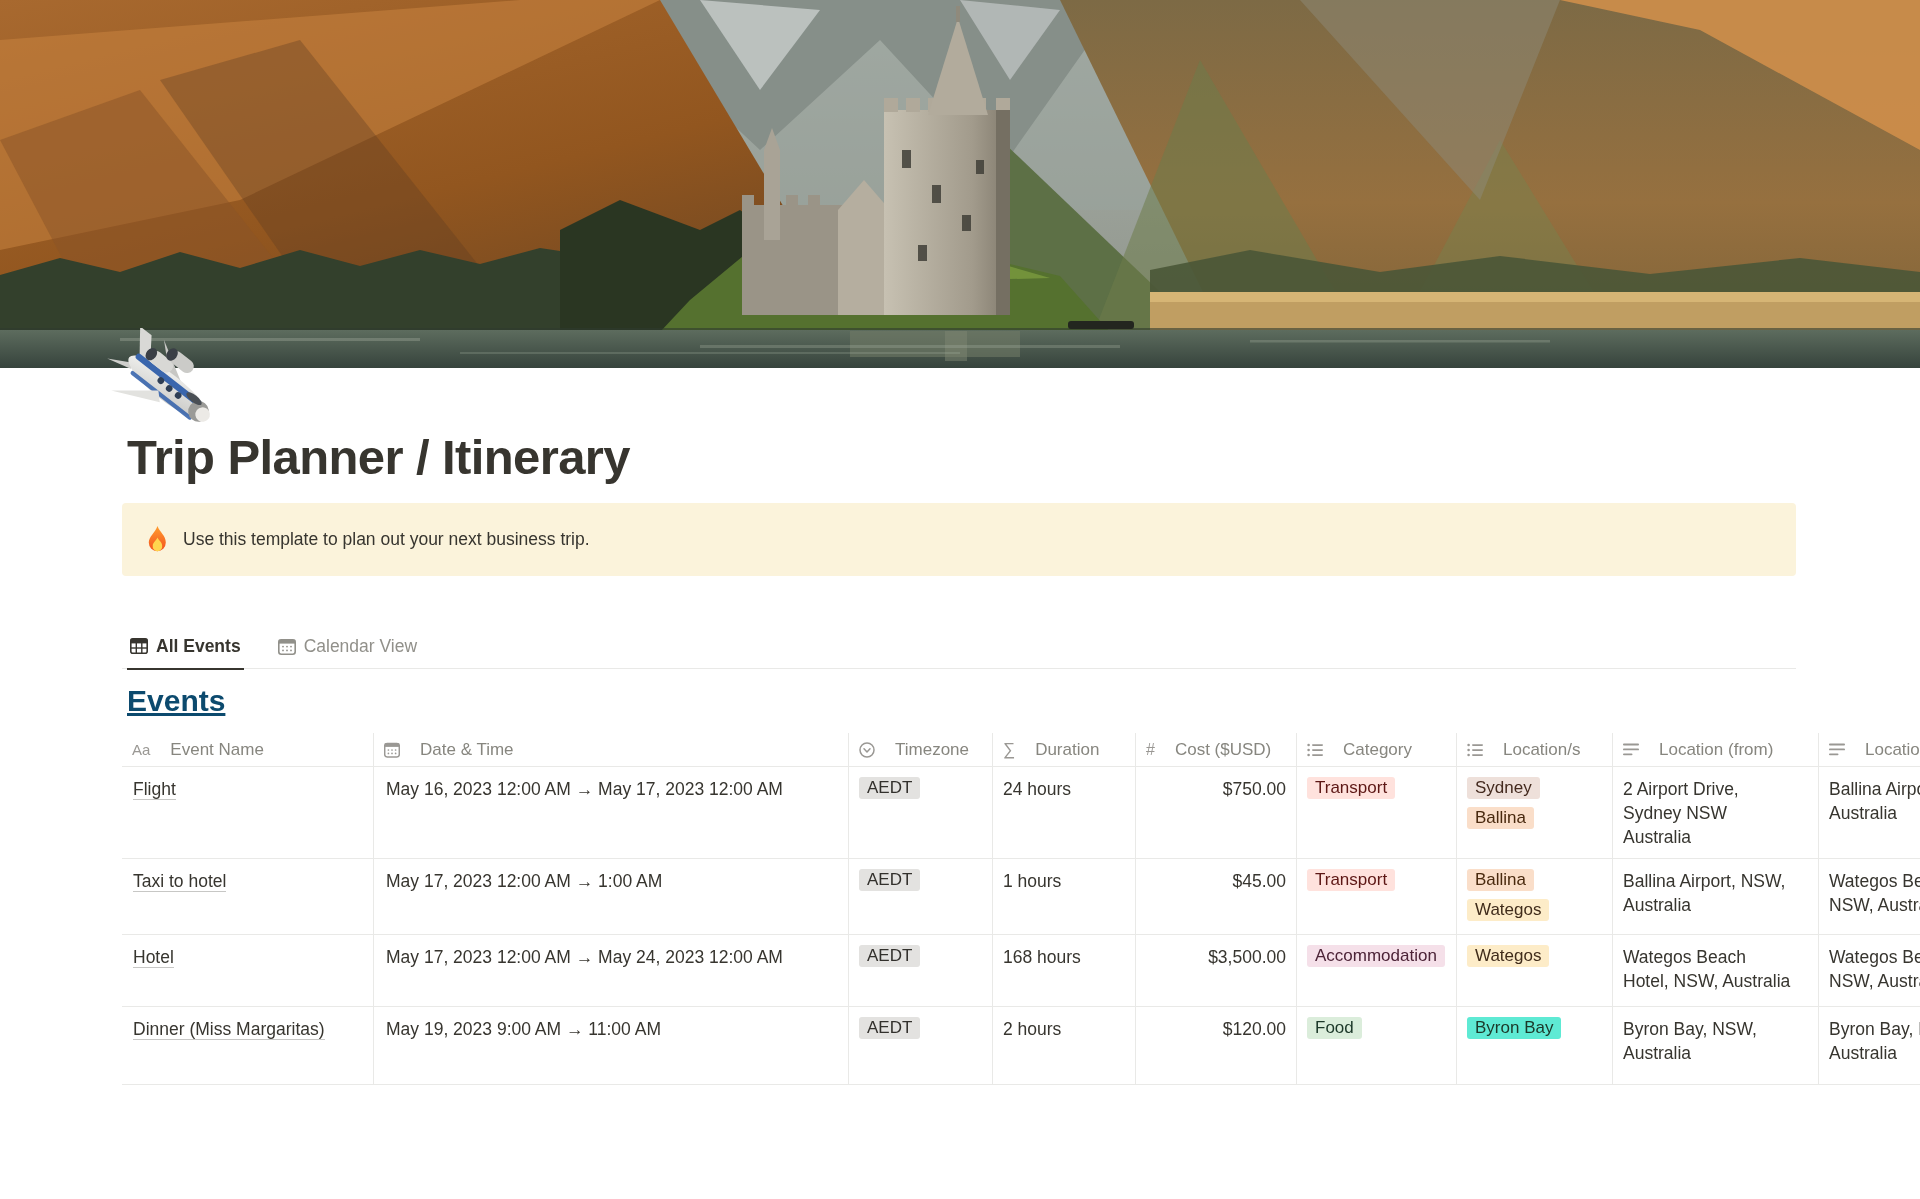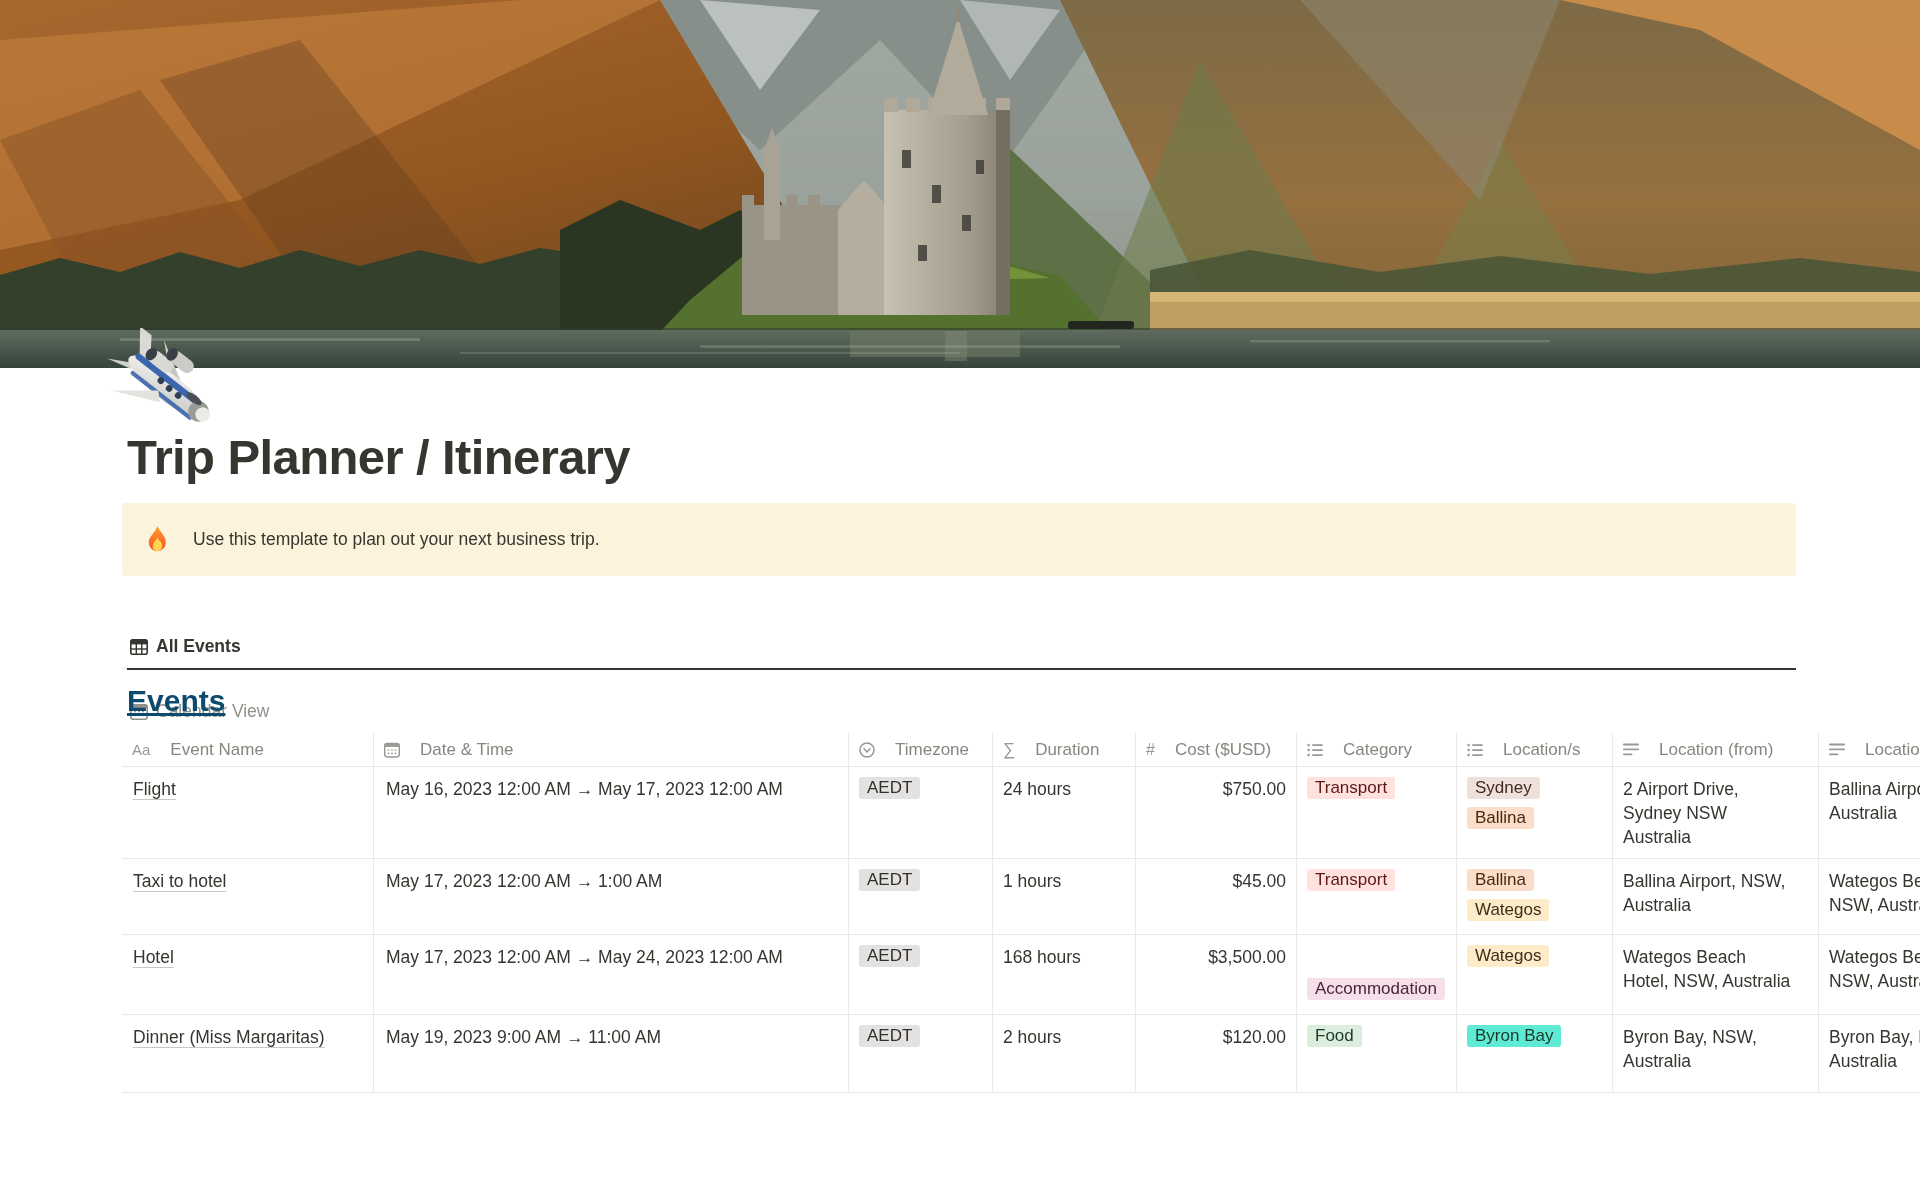--- a/index.html
+++ b/index.html
@@ -14,26 +14,26 @@
   
   .page-icon { position:absolute; left:106px; top:328px; width:126px; height:118px; z-index:4; }
 
   
   .title { position:absolute; left:127px; top:428px; font-size:49px; line-height:58px;
            font-weight:700; letter-spacing:-0.6px; color:#37352F; }
 
   
   .callout { position:absolute; left:122px; top:503px; width:1674px; height:73px;
              background:#FBF3DB; border-radius:4px; display:flex; align-items:center;
-             padding-left:24px; gap:24px; }
+             padding-left:24px; gap:14px; }
   .callout-text { font-size:17.5px; color:#37352F; }
 
   
   .tabs { position:absolute; left:122px; top:628px; width:1674px; height:41px;
-          display:flex; gap:24px; border-bottom:1px solid #E9E9E7; padding-left:5px;flex-direction:column; }
+          display:flex; gap:31px; border-bottom:1px solid #E9E9E7; padding-left:5px; }
   .tab { display:flex; align-items:center; gap:8px; padding:8px 3px 11px 3px;
          border-bottom:2.5px solid transparent; margin-bottom:-1.5px; cursor:pointer;
          font-size:17.5px; color:#91908A; white-space:nowrap; }
   .tab.active { color:#37352F; font-weight:700; border-bottom-color:#37352F; }
   .tab .ticon { display:flex; }
 
   
   .section-title { position:absolute; left:127px; top:684px; font-size:30px;
                    font-weight:700; color:#0c4a6e;text-decoration:underline; }
 
@@ -381,21 +381,21 @@
 NSW, Australia</div>
         </div>
     </div>
 
     <div class="trow r3">
       <div class="td name"><span class="name-link">Hotel</span></div>
       <div class="td date">May 17, 2023 12:00 AM → May 24, 2023 12:00 AM</div>
       <div class="td"><span class="pill" style="background: rgb(227, 226, 224); color: rgb(50, 48, 44);">AEDT</span></div>
       <div class="td">168 hours</div>
       <div class="td cost">$3,500.00</div>
-      <div class="td"><span class="pill" style="background: rgb(245, 224, 233); color: rgb(76, 35, 55); margin-top: 33px;">Accommodation</span></div>
+      <div class="td"><span class="pill" style="background: rgb(245, 224, 233); color: rgb(76, 35, 55);">Accommodation</span></div>
       <div class="td">
         <div class="pillstack">
           <span class="pill" style="background: rgb(253, 236, 200); color: rgb(64, 44, 27);">Wategos</span>
         </div>
       </div>
       <div class="td">
           <div class="wrapcell">Wategos Beach
 Hotel, NSW, Australia</div>
         </div>
       <div class="td">

